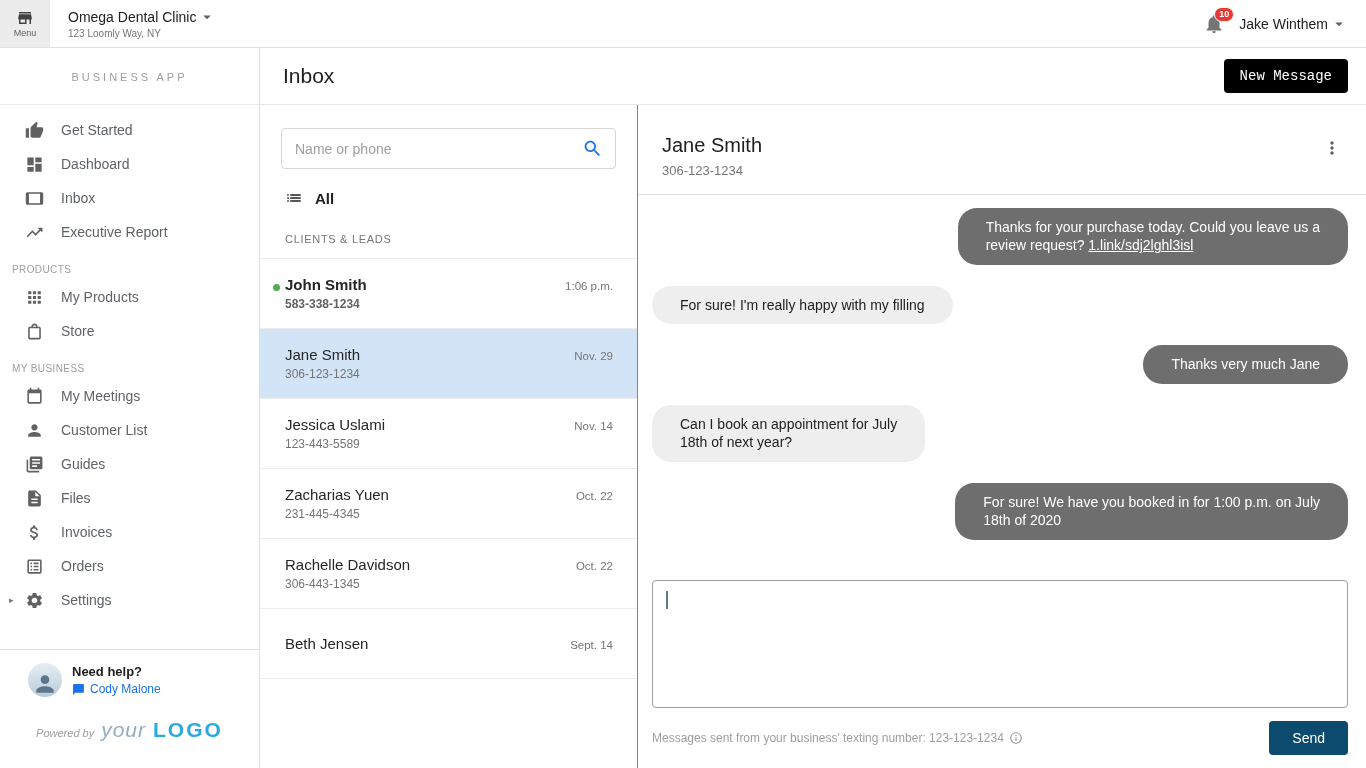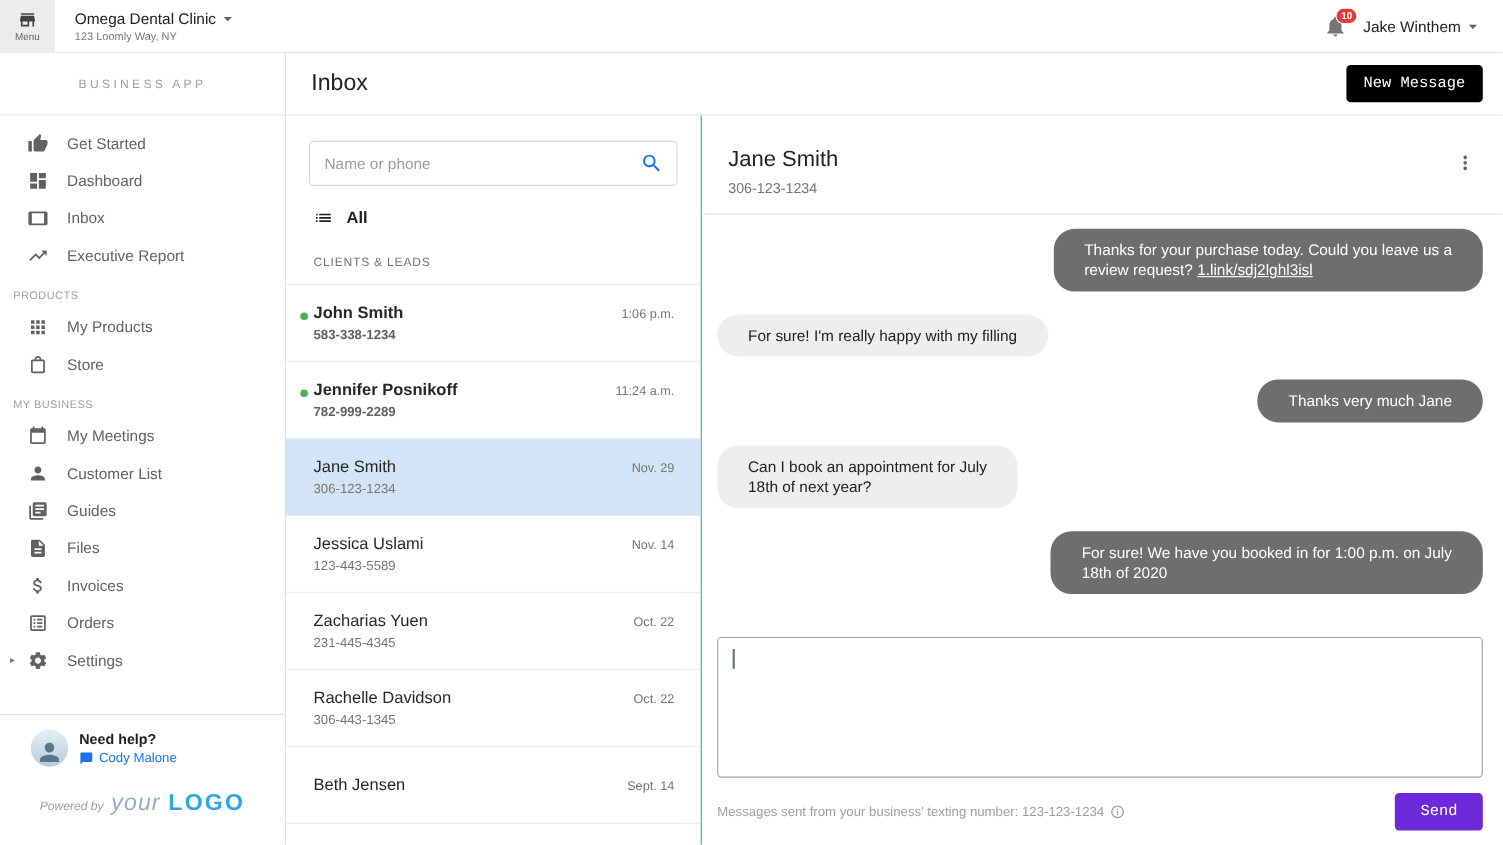--- a/index.html
+++ b/index.html
@@ -90,21 +90,21 @@
   .bubble.outgoing{align-self:flex-end;background:#6e6e6e;color:#fff;}
   .msg-link{color:#fff;text-decoration:underline;}
   .compose{padding:0 18px 13px 14px;}
   .compose-box{position:relative;}
   .compose-input{width:100%;height:128px;border:1px solid #9e9e9e;border-radius:4px;resize:none;padding:10px 12px;font-size:14px;font-family:inherit;outline:none;}
   .caret-blink{position:absolute;left:14px;top:11px;width:1.5px;height:18px;background:#607d8b;animation:blink 1s steps(1) infinite;}
   @keyframes blink{50%{opacity:0;}}
   .compose-footer{display:flex;align-items:center;margin-top:9px;}
   .compose-note{font-size:12px;color:#9e9e9e;display:flex;align-items:center;gap:5px;}
   .compose-note svg{width:14px;height:14px;color:#9e9e9e;}
-  .btn-send{margin-left:auto;background:#6d28d9;color:#fff;border:none;border-radius:4px;font-size:14px;font-family:Liberation Mono, monospace;padding:9px 23px;cursor:pointer;}
+  .btn-send{margin-left:auto;background:#0c4a6e;color:#fff;border:none;border-radius:4px;font-size:14px;font-family:Liberation Sans, sans-serif;padding:9px 23px;cursor:pointer;}
 </style>
 </head>
 <body>
 
 <header class="topbar">
   <div class="menu-tile">
     <span>
       <svg viewBox="0 0 24 24">
           <path fill="currentColor" d="M20 4H4v2h16V4zm1 10v-2l-1-5H4l-1 5v2h1v6h10v-6h4v6h2v-6h1zm-9 4H6v-4h6v4z"></path>
         </svg>
@@ -309,30 +309,20 @@
         <div class="list-header">CLIENTS &amp; LEADS</div>
         <div class="conv-rows" id="conversation-list">
             <div class="conv-row unread">
               <span class="dot"></span>
               <div class="conv-main">
                 <div class="conv-top">
                   <span class="conv-name">John Smith</span>
                   <span class="conv-time">1:06 p.m.</span>
                 </div>
                 <div class="conv-phone">583-338-1234</div>
-              </div>
-            </div>
-            <div class="conv-row unread">
-              <span class="dot"></span>
-              <div class="conv-main">
-                <div class="conv-top">
-                  <span class="conv-name">Jennifer Posnikoff</span>
-                  <span class="conv-time">11:24 a.m.</span>
-                </div>
-                <div class="conv-phone">782-999-2289</div>
               </div>
             </div>
             <div class="conv-row selected">
               <div class="conv-main">
                 <div class="conv-top">
                   <span class="conv-name">Jane Smith</span>
                   <span class="conv-time">Nov. 29</span>
                 </div>
                 <div class="conv-phone">306-123-1234</div>
               </div>

